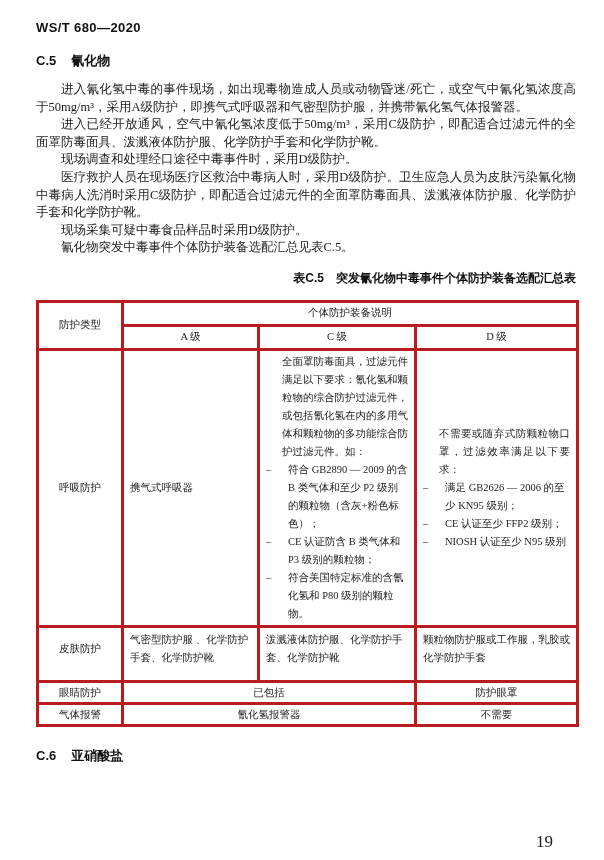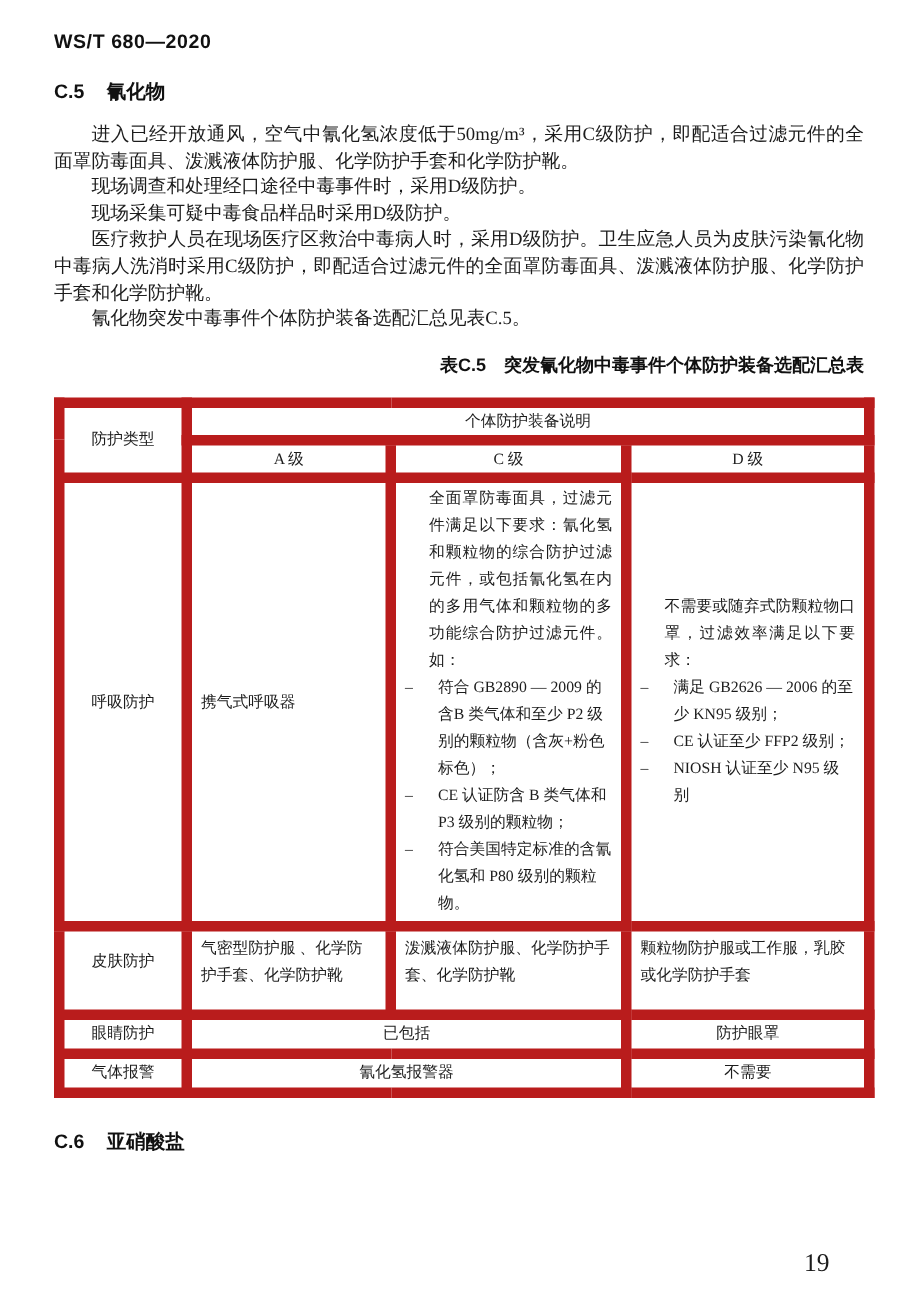--- a/index.html
+++ b/index.html
@@ -31,21 +31,21 @@
     margin-top:13px; text-align:right; font-family:"Liberation Sans", sans-serif;
     font-weight:bold; font-size:12px; color:#111;
   }
   .table-title .tt-label { display:inline-block; margin-right:12px; }
 
   table.ppe {
     width:540px; margin-top:13px; border-collapse:collapse;
     border-top:2px solid #000; border-bottom:2px solid #000;
     font-size:10.5px; color:#1c1c1c; table-layout:fixed;
   }
-  table.ppe td { border:7px solid #b91c1c; padding:2px 6px; vertical-align:middle; }
+  table.ppe td { border:3px solid #b91c1c; padding:2px 6px; vertical-align:middle; }
   td.hdr { text-align:center; height:24px; }
   td.lbl { text-align:center; }
   td.top { vertical-align:top; padding:4px 7px 5px 7px; }
   .cellblock { line-height:18px; text-align:justify;margin-left:16px; }
   .li { display:flex; line-height:18px; }
   .li .mk { flex:0 0 22px; width:22px; }
   .li .it { flex:1; text-align:left; }
   tr.small td { height:19px; text-align:center; padding:2px 6px; line-height:15px; }
   tr.skin td { line-height:18.5px; vertical-align:top; padding-top:3px; padding-bottom:12px; }
   tr.skin td.lbl { vertical-align:middle; }
@@ -59,24 +59,25 @@
 
 <div class="page">
 
   <div class="doc-code">WS/T 680—2020</div>
 
   <div class="sec-heading">
     <span class="sec-num">C.5</span><span>氰化物</span>
   </div>
 
   <div class="body-paras">
+    <p>进入氰化氢中毒的事件现场，如出现毒物造成人员或动物昏迷/死亡，或空气中氰化氢浓度高于50mg/m³，采用A级防护，即携气式呼吸器和气密型防护服，并携带氰化氢气体报警器。</p>
     <p>进入已经开放通风，空气中氰化氢浓度低于50mg/m³，采用C级防护，即配适合过滤元件的全面罩防毒面具、泼溅液体防护服、化学防护手套和化学防护靴。</p>
     <p>现场调查和处理经口途径中毒事件时，采用D级防护。</p>
+    <p>医疗救护人员在现场医疗区救治中毒病人时，采用D级防护。卫生应急人员为皮肤污染氰化物中毒病人洗消时采用C级防护，即配适合过滤元件的全面罩防毒面具、泼溅液体防护服、化学防护手套和化学防护靴。</p>
     <p>现场采集可疑中毒食品样品时采用D级防护。</p>
-    <p>医疗救护人员在现场医疗区救治中毒病人时，采用D级防护。卫生应急人员为皮肤污染氰化物中毒病人洗消时采用C级防护，即配适合过滤元件的全面罩防毒面具、泼溅液体防护服、化学防护手套和化学防护靴。</p>
     <p>氰化物突发中毒事件个体防护装备选配汇总见表C.5。</p>
   </div>
 
   <div class="table-title">
     <span class="tt-label">表C.5</span><span>突发氰化物中毒事件个体防护装备选配汇总表</span>
   </div>
 
   <table class="ppe">
     <colgroup>
       <col style="width:85px">

